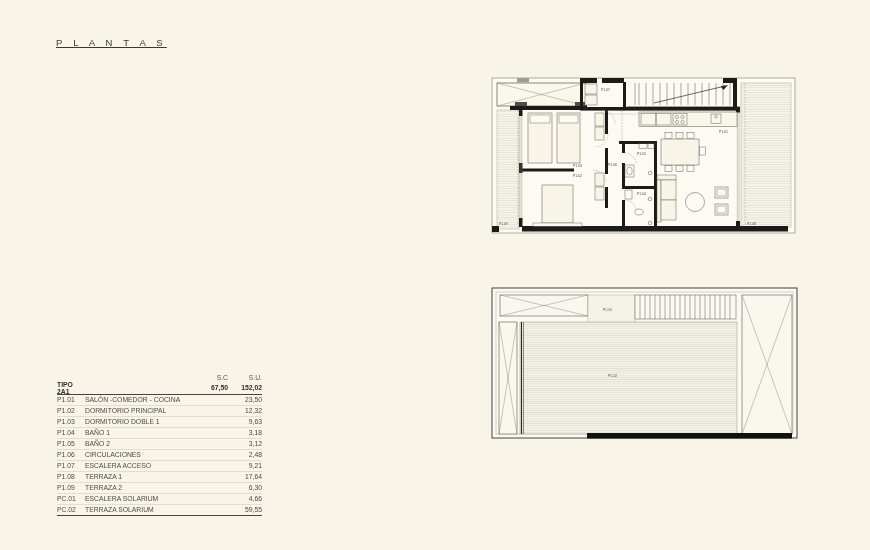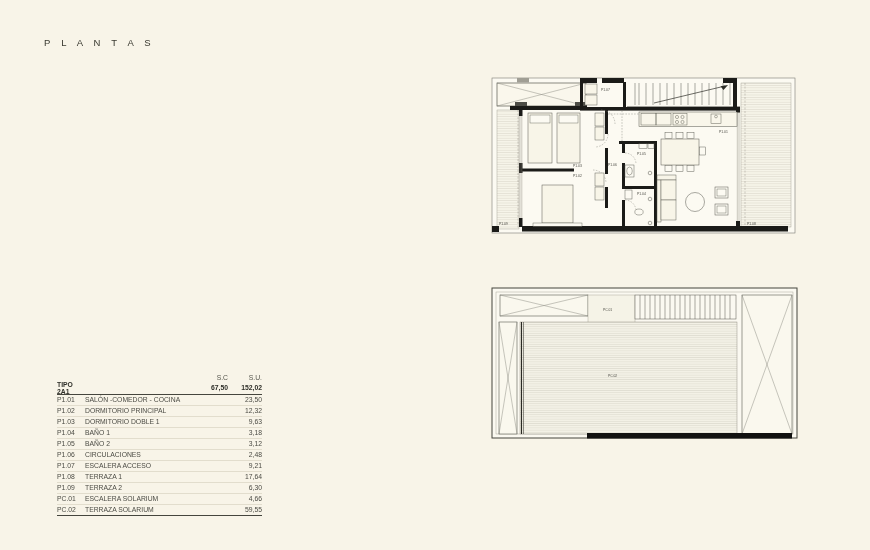--- a/index.html
+++ b/index.html
@@ -3,22 +3,22 @@
 <meta charset="utf-8">
 <style>
   html,body{margin:0;padding:0;}
   body{
     width:870px;height:550px;position:relative;overflow:hidden;
     background:#f8f4e8;
     font-family:"Liberation Sans", sans-serif;
     color:#44443f;
   }
   .page-title{
-    position:absolute;left:44px;top:37px;
-    font-size:9.5px;font-weight:500;letter-spacing:4.2px;color:#38382f;
+    position:absolute;left:56px;top:37px;
+    font-size:9.5px;font-weight:500;letter-spacing:4.2px;color:#38382f;text-decoration:underline;
   }
   
   .area-table{
     position:absolute;left:57px;top:374px;width:205px;
     font-size:6.8px;line-height:1;color:#4b4b44;
   }
   .tr{display:flex;align-items:center;height:10px;border-bottom:1px solid #e2ddcd;}
   .tr.head{border-bottom:none;height:9px;color:#55554c;}
   .tr.tipo{font-weight:bold;color:#2e2e28;height:11px;border-bottom:1.5px solid #45453d;}
   .tr.last{border-bottom:1.5px solid #45453d;}

